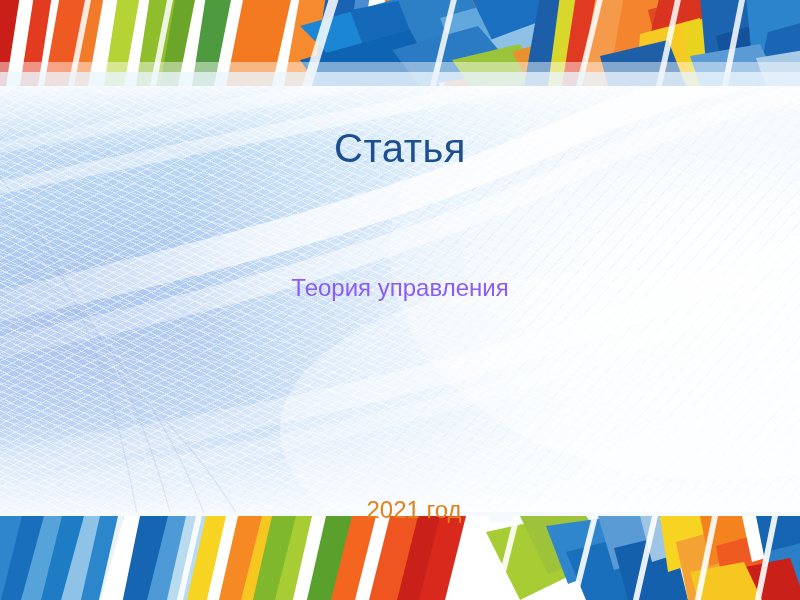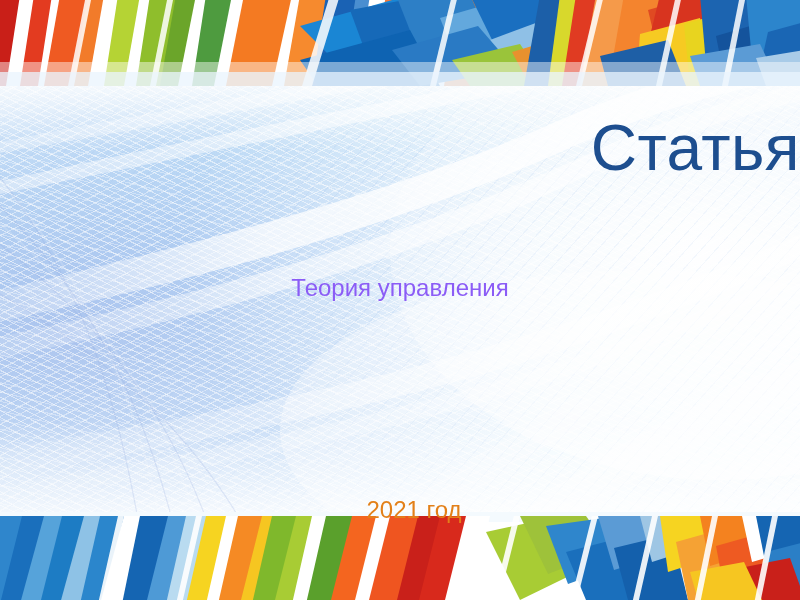--- a/index.html
+++ b/index.html
@@ -96,22 +96,22 @@
   }
   .border-top { top: 0; height: 86px; }
   .border-bottom { top: 512px; height: 88px; }
 
   
   .title {
     position: absolute;
     left: 0;
     top: 116px;
     width: 800px;
-    text-align: right;
-    font-size: 64px;
+    text-align: center;
+    font-size: 40px;
     line-height: 64px;
     font-weight: 400;
     letter-spacing: 0.5px;
     color: #1d4e8f;
   }
   .subtitle {
     position: absolute;
     left: 0;
     top: 273px;
     width: 800px;

